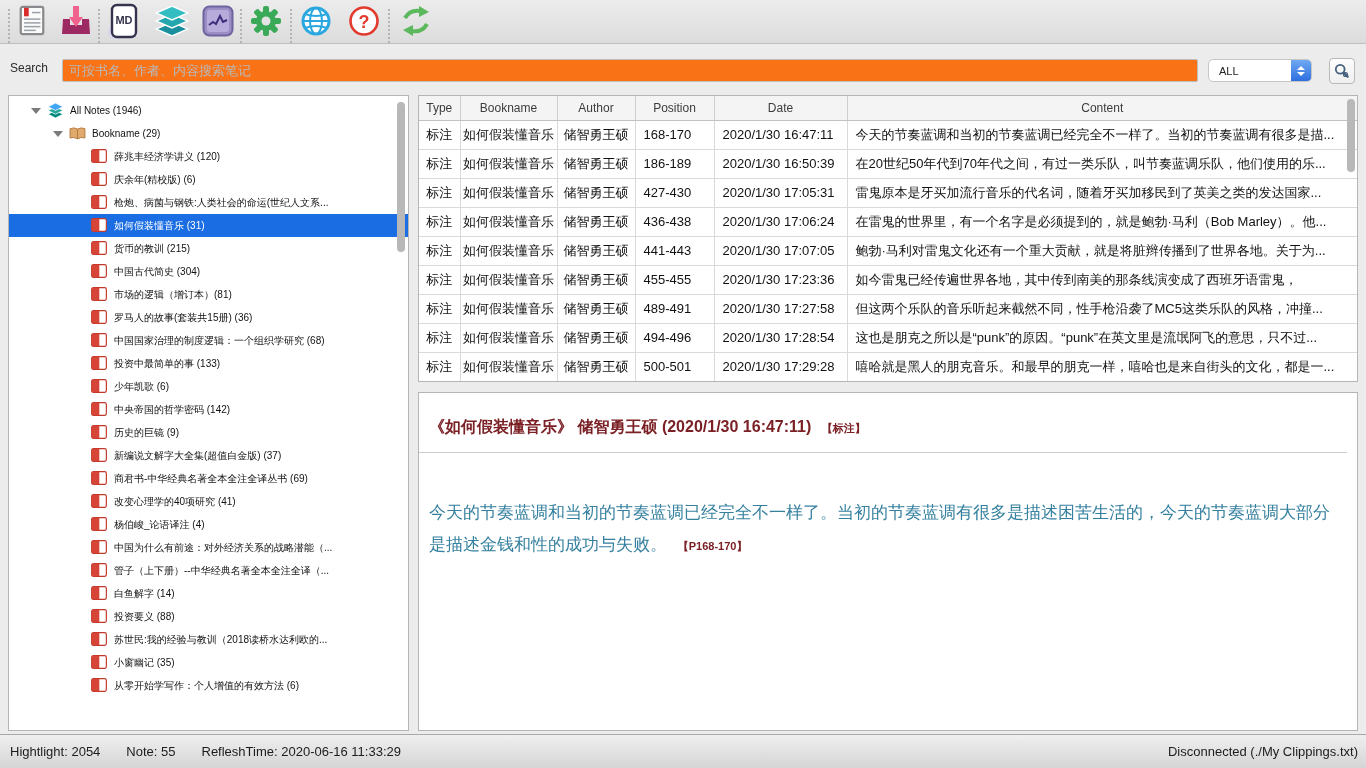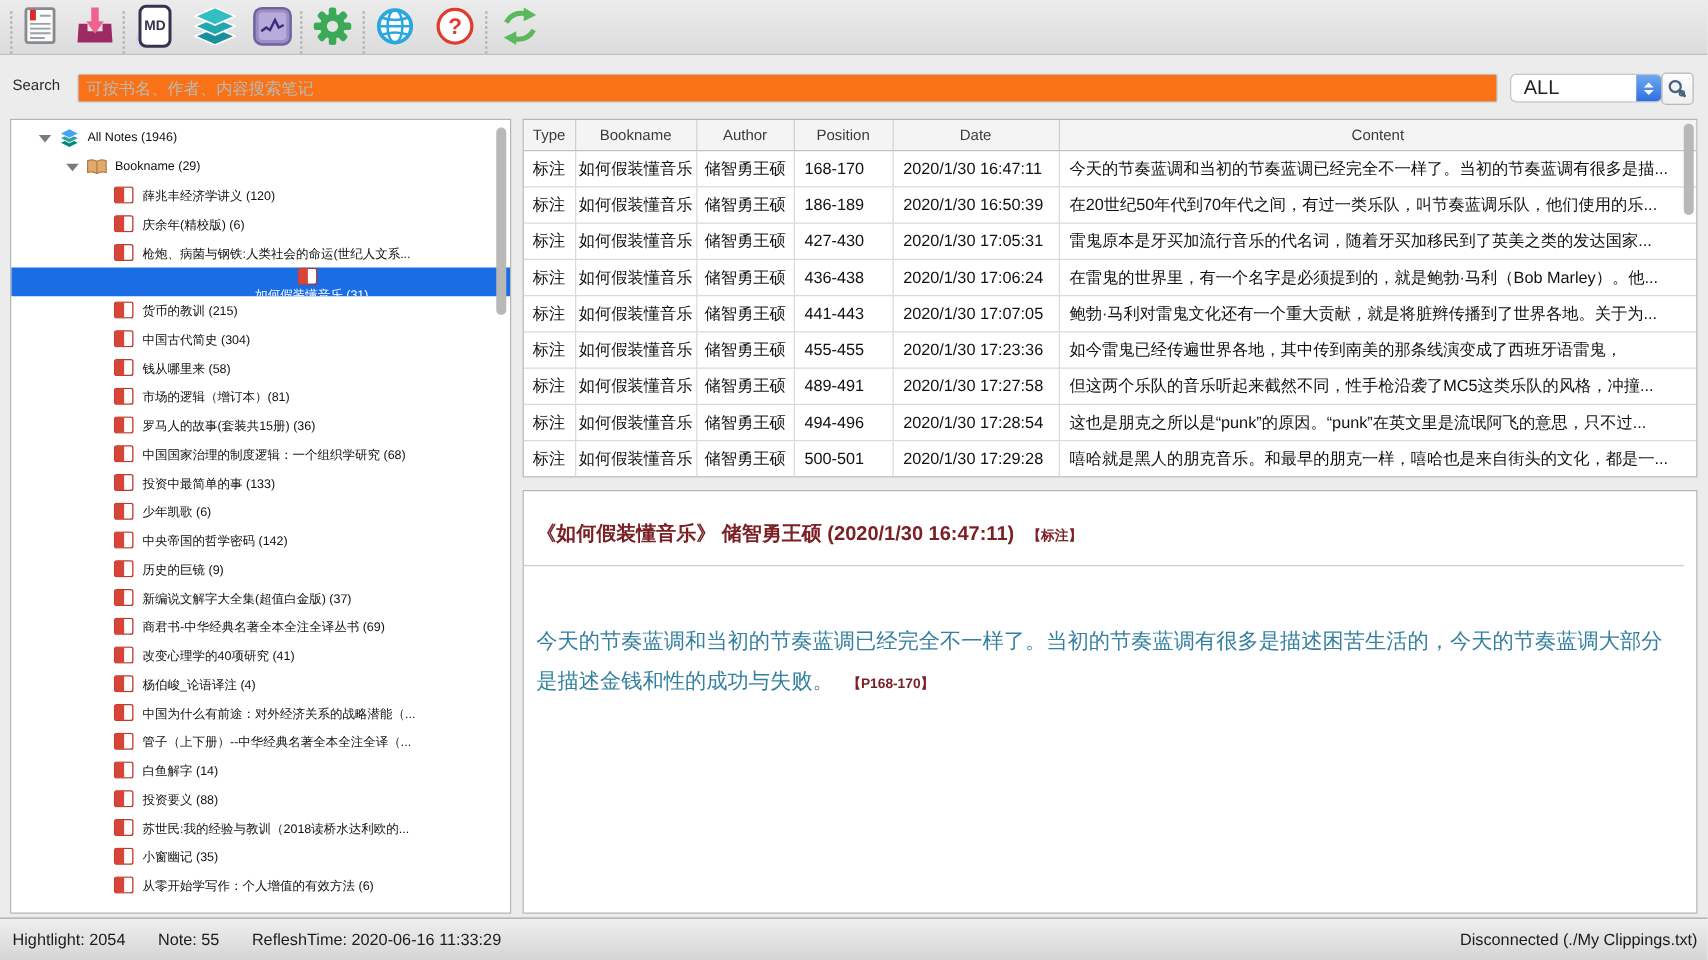--- a/index.html
+++ b/index.html
@@ -14,39 +14,39 @@
   .tb-slot { display:flex; align-items:center; justify-content:center; height:44px; cursor:default; }
   .w44{width:44px;} .w48{width:48px;} .w52{width:52px;}
 
   
   .searchrow { position:absolute; top:52px; left:0; width:1366px; height:38px; }
   .search-label { position:absolute; left:10px; top:9px; font-size:12px; color:#2B2B2B; }
   .search-input { position:absolute; left:62px; top:7px; width:1136px; height:23px;
     border:1px solid #BDBDBD; border-radius:2px; background:#f97316; font-size:13px;
     padding:0 6px; color:#333; outline:none; font-family:inherit; }
   .search-input::placeholder { color:#B9B9B9; }
-  .filter-select { position:absolute; left:1208px; top:7px; width:122px; height:23px;
-    background:#FFF; border:1px solid #C6C6C6; border-radius:5px; font-size:16px; color:#222;
+  .filter-select { position:absolute; left:1208px; top:7px; width:104px; height:23px;
+    background:#FFF; border:1px solid #C6C6C6; border-radius:5px; font-size:11px; color:#222;
     display:flex; align-items:center; padding-left:10px; }
   .stepper { position:absolute; right:0; top:0; bottom:0; width:20px; border-radius:0 4px 4px 0;
     background:linear-gradient(#6FA9F2,#2E6FE0); display:flex; flex-direction:column;
     align-items:center; justify-content:center; gap:2px; }
   .stepper .up { width:0;height:0;border-left:4px solid transparent;border-right:4px solid transparent;border-bottom:4px solid #FFF; }
   .stepper .dn { width:0;height:0;border-left:4px solid transparent;border-right:4px solid transparent;border-top:4px solid #FFF; }
   .search-btn { position:absolute; left:1329px; top:6px; width:26px; height:26px;
     background:linear-gradient(#FDFDFD,#EFEFEF); border:1px solid #B9B9B9; border-radius:4px;
     display:flex; align-items:center; justify-content:center; }
 
   
   .sidebar { position:absolute; left:8px; top:95px; width:401px; height:636px;
     background:#FFF; border:1px solid #B5B5B5; overflow:hidden; padding-top:3px; }
   .trow { display:flex; align-items:center; height:23px; font-size:10px; color:#111;
     white-space:nowrap; cursor:default; }
   .trow.lvl0 { padding-left:22px; } .trow.lvl1 { padding-left:44px; } .trow.lvl2 { padding-left:82px; }
-  .trow.sel { background:#1A6DE3; color:#FFF;flex-direction:column; }
+  .trow.sel { background:#1A6DE3; color:#FFF; }
   .tri { width:0; height:0; border-left:5px solid transparent; border-right:5px solid transparent;
     border-top:6px solid #7B7B7B; margin-right:6px; flex:0 0 auto; }
   .ticn { width:17px; height:15px; margin-right:6px; flex:0 0 auto; display:inline-flex; }
   .tlabel { overflow:hidden; text-overflow:clip; }
   .sb-scroll { position:absolute; right:3px; top:6px; width:8px; height:150px;
     background:#B8B8B8; border-radius:4px; }
 
   
   .tablepanel { position:absolute; left:418px; top:95px; width:940px; height:287px;
     background:#FFF; border:1px solid #B5B5B5; overflow:hidden; }
@@ -251,29 +251,20 @@
         <span class="tlabel">货币的教训 (215)</span>
       </div>
       <div class="trow lvl2">
         <span class="ticn">
           <svg width="16" height="14" viewBox="0 0 15 13">
             <rect x="0.6" y="0.6" width="13.8" height="11.8" rx="1.6" fill="#FFF" stroke="#C0392B" stroke-width="1.1"></rect>
             <path d="M0.6 2.2 a1.6 1.6 0 0 1 1.6-1.6 h5.6 v11.8 h-5.6 a1.6 1.6 0 0 1 -1.6-1.6 Z" fill="#D64537"></path>
           </svg>
         </span>
         <span class="tlabel">中国古代简史 (304)</span>
-      </div>
-      <div class="trow lvl2">
-        <span class="ticn">
-          <svg width="16" height="14" viewBox="0 0 15 13">
-            <rect x="0.6" y="0.6" width="13.8" height="11.8" rx="1.6" fill="#FFF" stroke="#C0392B" stroke-width="1.1"></rect>
-            <path d="M0.6 2.2 a1.6 1.6 0 0 1 1.6-1.6 h5.6 v11.8 h-5.6 a1.6 1.6 0 0 1 -1.6-1.6 Z" fill="#D64537"></path>
-          </svg>
-        </span>
-        <span class="tlabel">钱从哪里来 (58)</span>
       </div>
       <div class="trow lvl2">
         <span class="ticn">
           <svg width="16" height="14" viewBox="0 0 15 13">
             <rect x="0.6" y="0.6" width="13.8" height="11.8" rx="1.6" fill="#FFF" stroke="#C0392B" stroke-width="1.1"></rect>
             <path d="M0.6 2.2 a1.6 1.6 0 0 1 1.6-1.6 h5.6 v11.8 h-5.6 a1.6 1.6 0 0 1 -1.6-1.6 Z" fill="#D64537"></path>
           </svg>
         </span>
         <span class="tlabel">市场的逻辑（增订本）(81)</span>
       </div>

